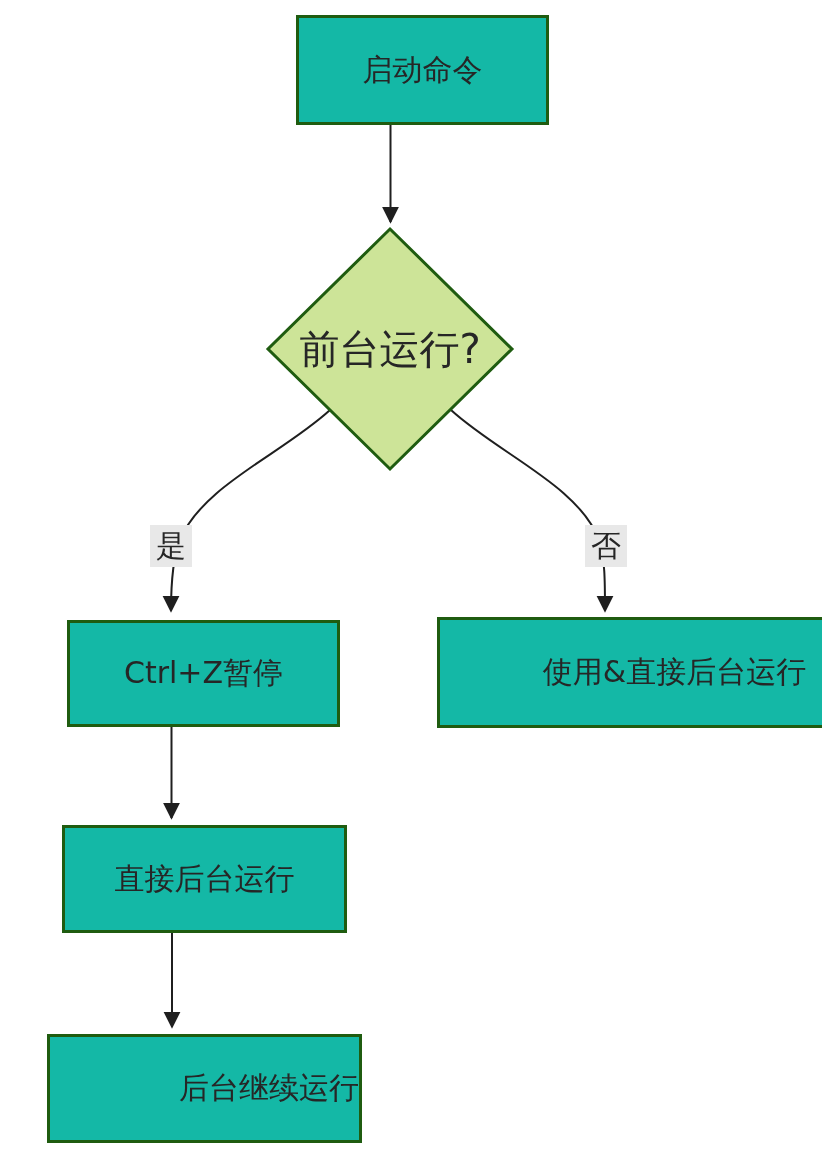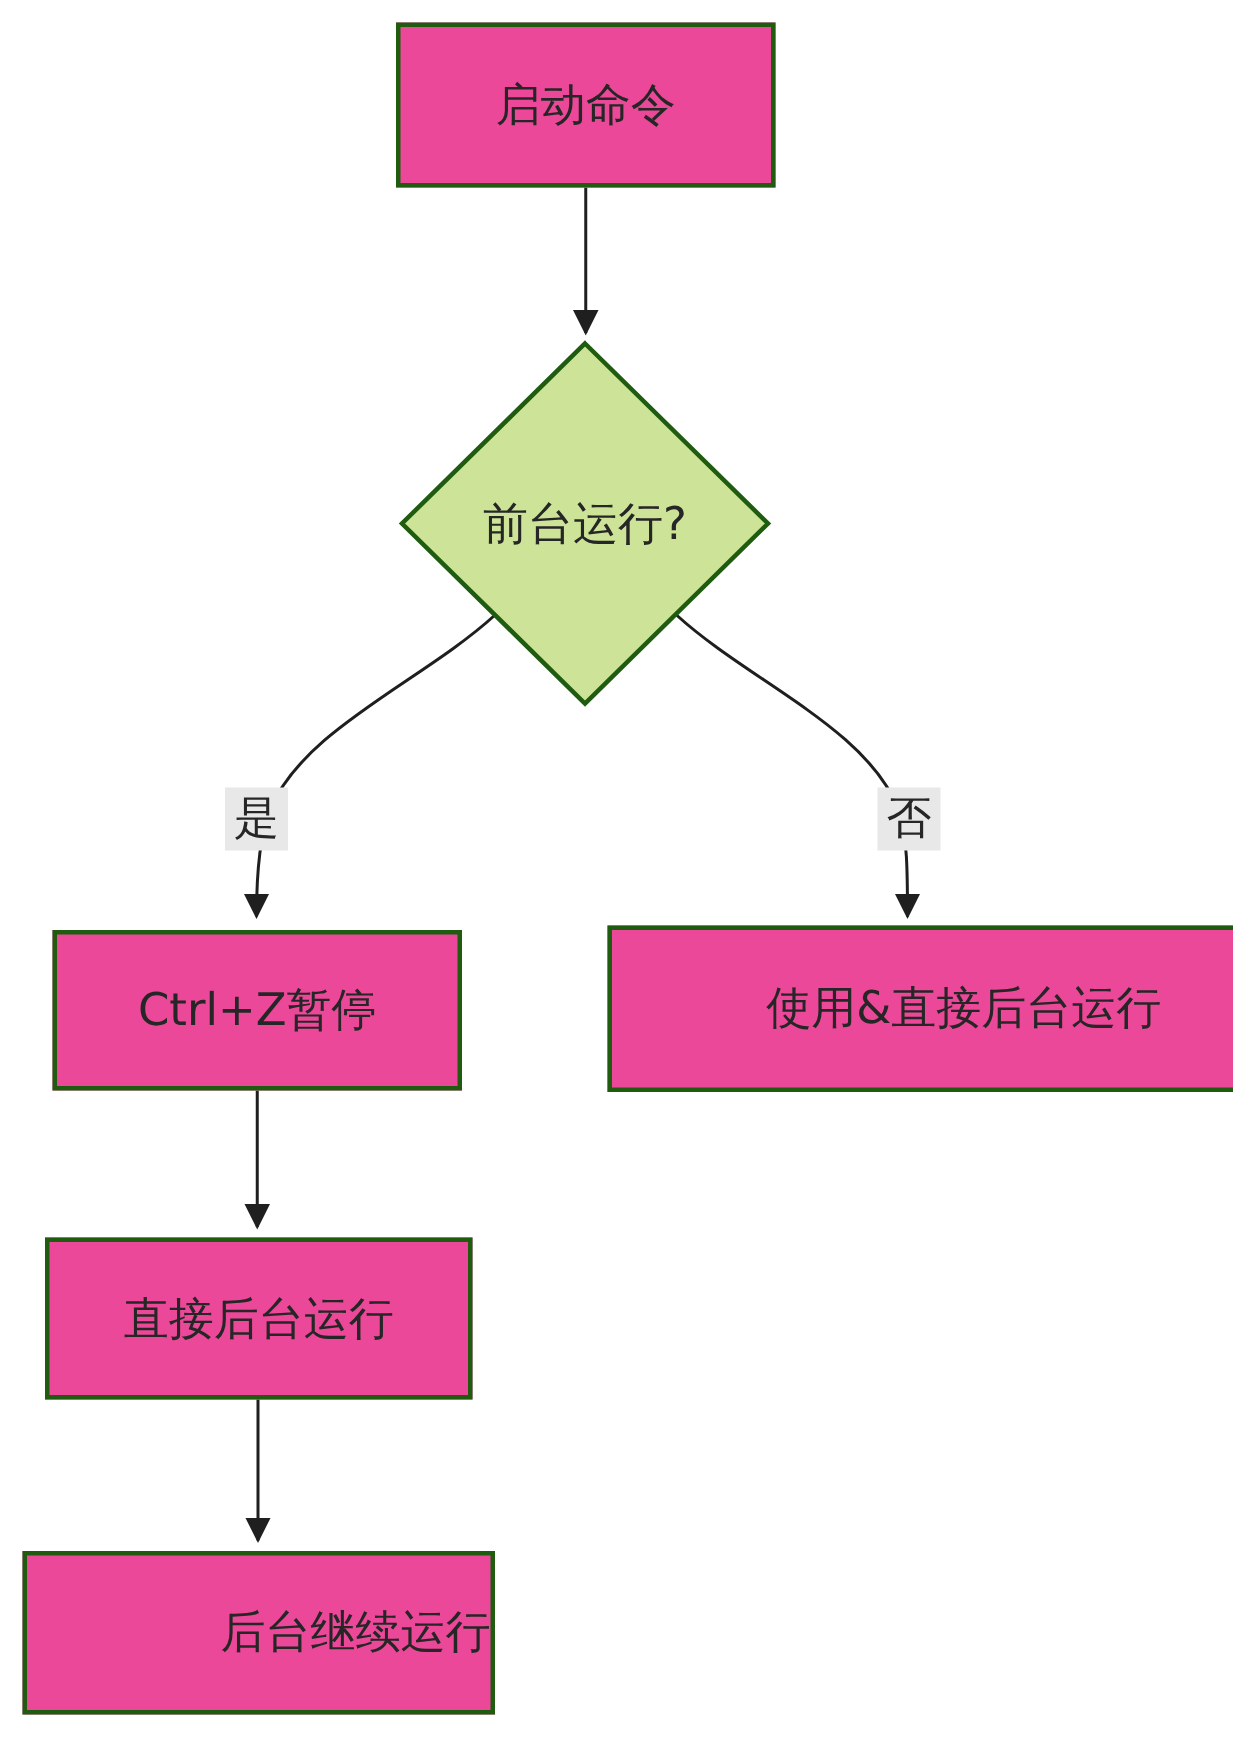--- a/index.html
+++ b/index.html
@@ -21,45 +21,46 @@
     top: 0;
   }
   .edge {
     fill: none;
     stroke: #1f1f1f;
     stroke-width: 2px;
   }
   .node {
     position: absolute;
     box-sizing: border-box;
-    background: #ec4899;
+    background: #14b8a6;
     border: 3px solid #1f5c10;
     display: flex;
     align-items: center;
     justify-content: center;
     font-size: 30px;
     color: #262626;
     text-align: center;
     white-space: nowrap;
+    margin-left: 32px;
   }
   .diamond-shape {
     fill: #cde498;
     stroke: #1f5c10;
     stroke-width: 3px;
   }
   .diamond-label {
     position: absolute;
     left: 268px;
     top: 329px;
     width: 244px;
     height: 40px;
     display: flex;
     align-items: center;
     justify-content: center;
-    font-size: 30px;
+    font-size: 40px;
     color: #262626;
     white-space: nowrap;
   }
   .edge-label {
     position: absolute;
     transform: translate(-50%, -50%);
     background: #e8e8e8;
     padding: 3px 6px;
     font-size: 30px;
     line-height: 1.2;

